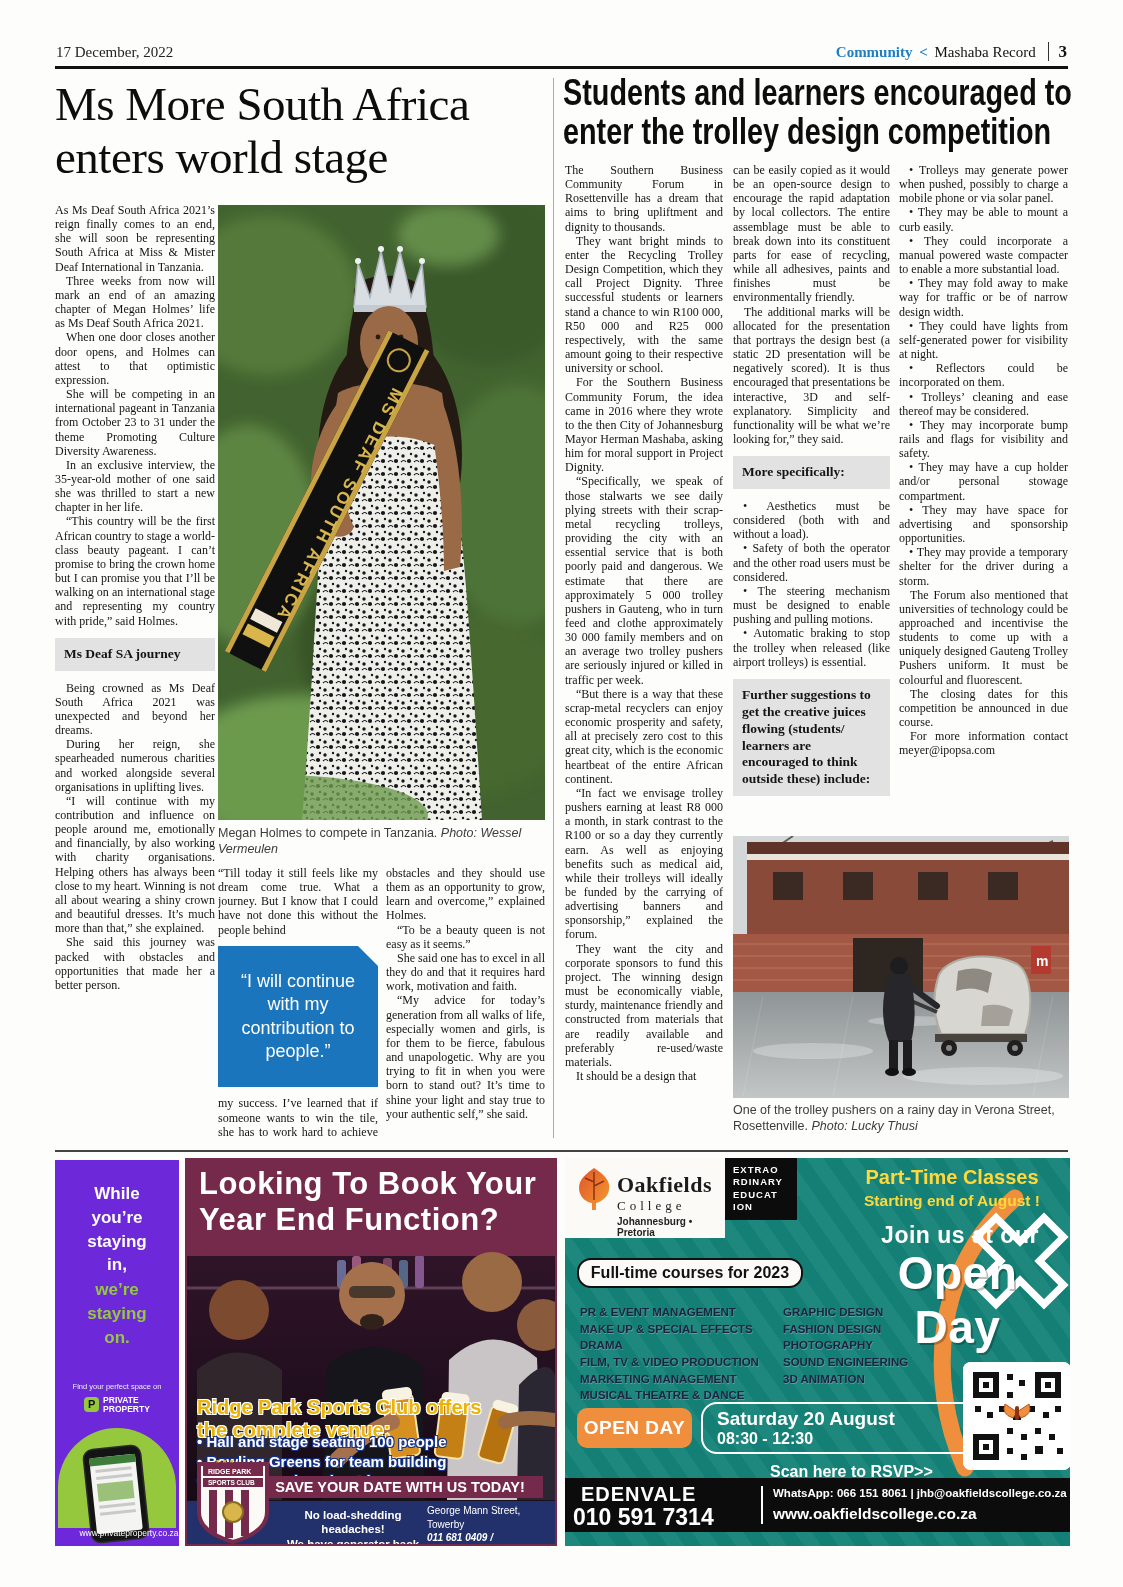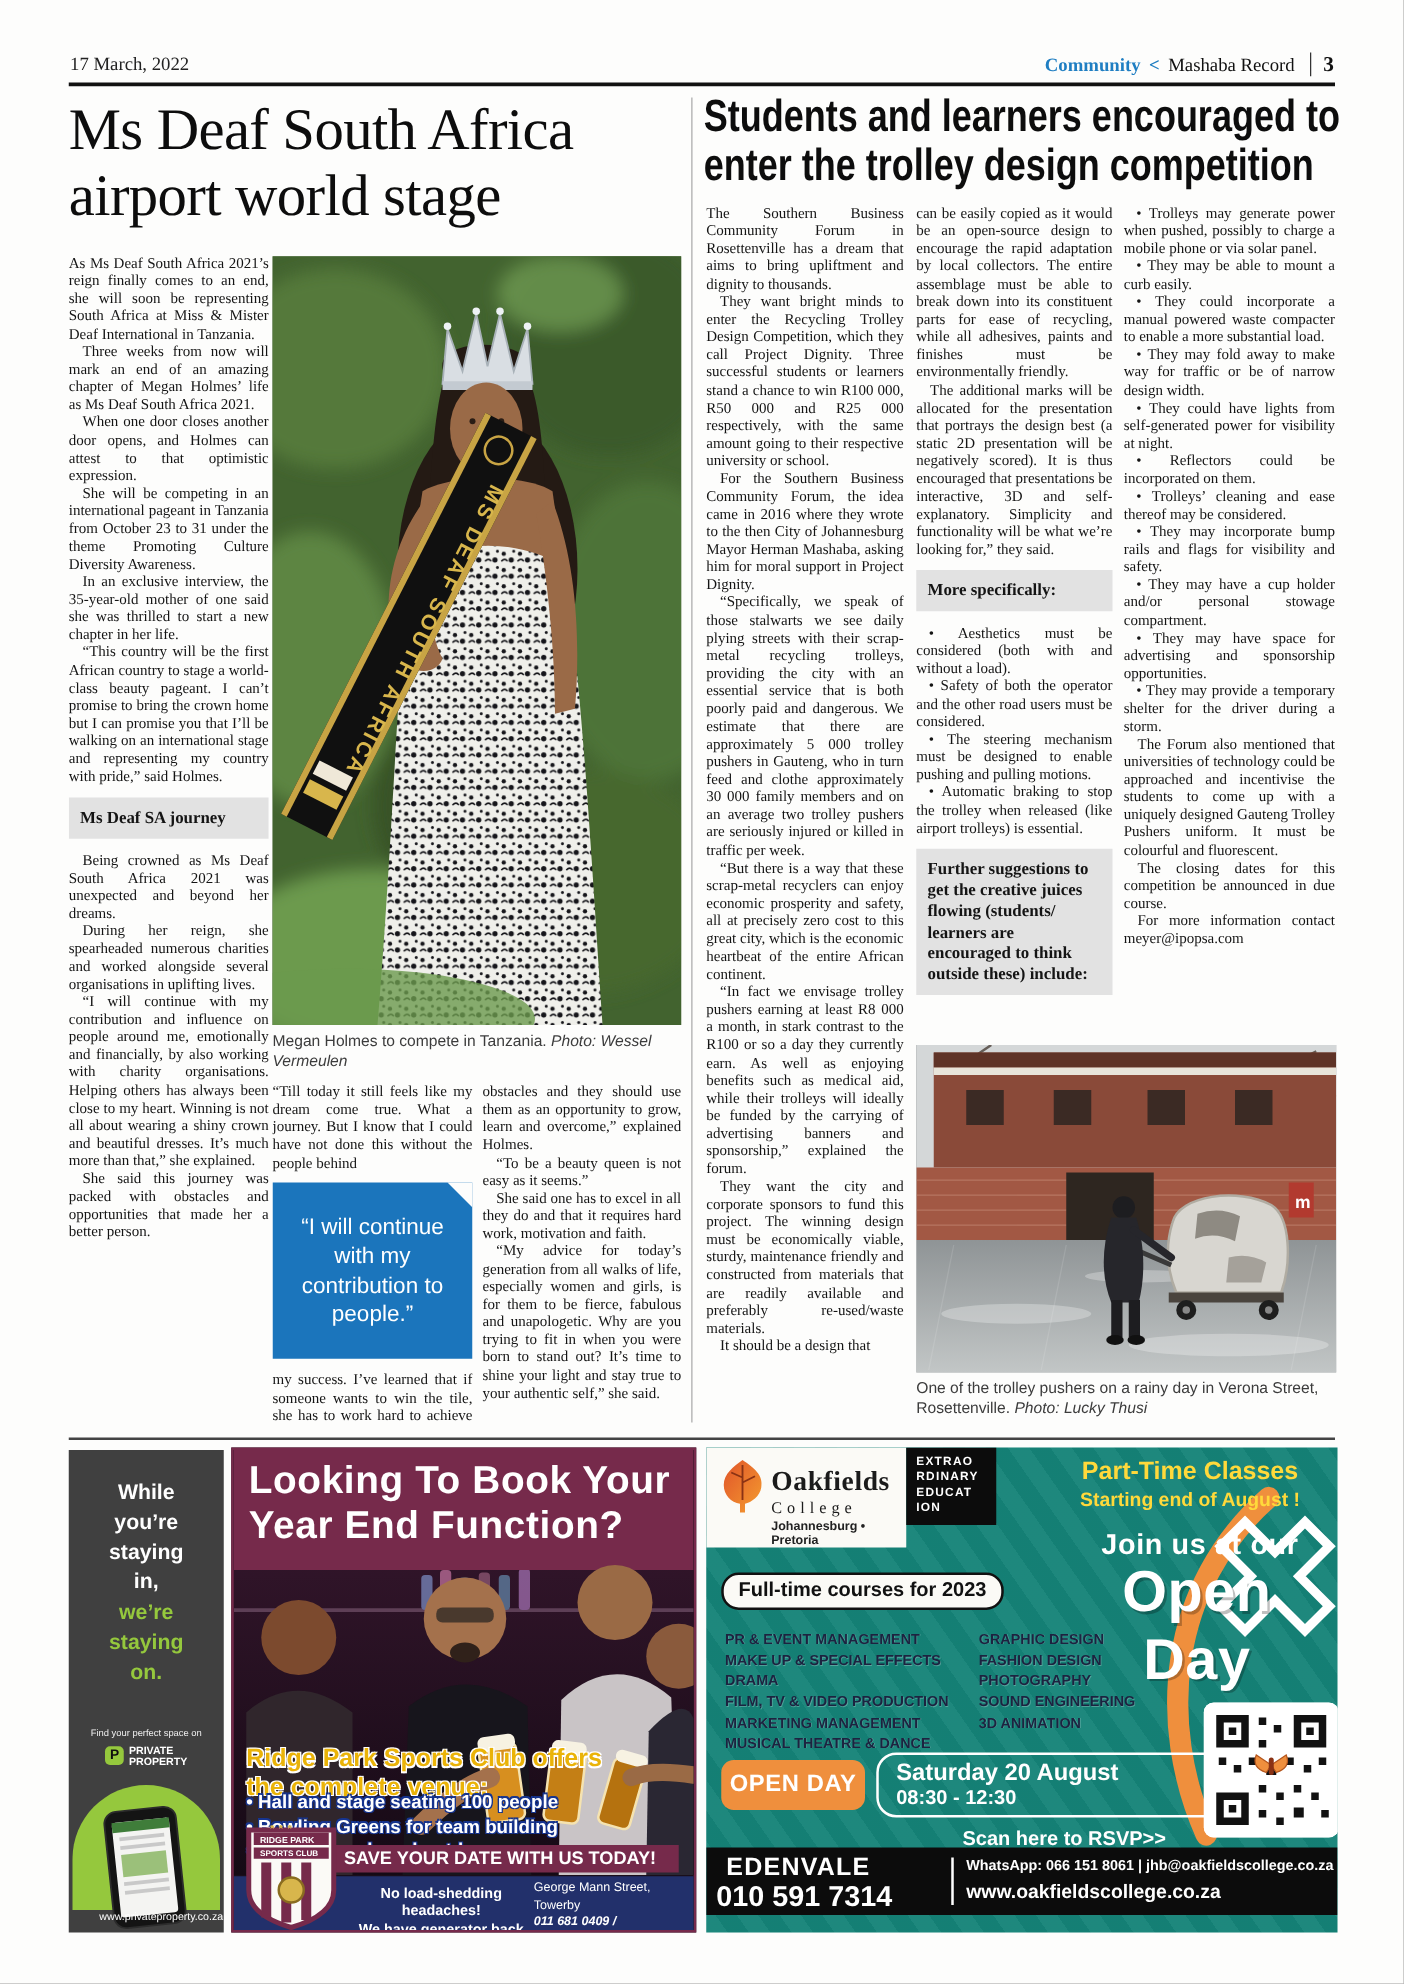--- a/index.html
+++ b/index.html
@@ -51,21 +51,21 @@
   .rcol1{left:565px;top:163px;width:158px;height:975px;overflow:hidden;}
   .rcol2{left:733px;top:163px;width:157px;}
   .rcol3{left:899px;top:163px;width:169px;height:672px;overflow:hidden;}
   .photo2{left:733px;top:836px;width:336px;height:262px;background:#9fa4a5;overflow:hidden;}
   .cap2{left:733px;top:1103px;width:336px;}
 
   
   .adsrule{left:55px;top:1150px;width:1013px;height:1.5px;background:#444;}
 
   
-  .ad-pp{left:55px;top:1160px;width:124px;height:386px;background:#404040;overflow:hidden;
+  .ad-pp{left:55px;top:1160px;width:124px;height:386px;background:#6d28d9;overflow:hidden;
          font-family:"Liberation Sans",sans-serif;}
   .pp-word{width:100%;text-align:center;font-weight:bold;font-size:17px;line-height:1.4;color:#fff;}
   .pp-green{color:#95c83d;}
   .pp-find{position:absolute;left:0;top:222px;width:100%;text-align:center;color:#eee;font-size:7.5px;}
   .pp-logo{position:absolute;left:0;top:236px;width:100%;display:flex;justify-content:center;
            align-items:center;gap:4px;}
   .pp-logo-sq{width:15px;height:15px;background:#95c83d;border-radius:4px;color:#0e0e0e;
               font-weight:bold;font-size:11px;text-align:center;line-height:15px;}
   .pp-logo-tx{color:#fff;font-weight:bold;font-size:8.5px;line-height:1.05;}
   .pp-dome{position:absolute;left:3px;top:268px;width:118px;height:100px;background:#95c83d;
@@ -144,30 +144,30 @@
   .oak-phone{position:absolute;left:8px;top:26px;font-weight:bold;font-size:23px;}
   .oak-vline{position:absolute;left:196px;top:8px;width:2px;height:38px;background:#fff;}
   .oak-wa{position:absolute;left:208px;top:9px;font-weight:bold;font-size:11.5px;}
   .oak-web{position:absolute;left:208px;top:27px;font-weight:bold;font-size:15.5px;}
 </style>
 </head>
 <body>
 
 <div class="page">
 
-  <div class="abs ph-date">17 March, 2022</div>
+  <div class="abs ph-date">17 December, 2022</div>
   <div class="abs ph-right">
     <span class="sec">Community</span>
     <span class="chev">&lt;</span>
     <span>Mashaba Record</span>
     <span class="pageno">3</span>
   </div>
   <div class="abs toprule"></div>
 
-  <h1 class="abs hl-left" style="margin:0;font-weight:normal;">Ms Deaf South Africa airport world stage</h1>
+  <h1 class="abs hl-left" style="margin:0;font-weight:normal;">Ms More South Africa enters world stage</h1>
 
   <div class="abs lcol1 serifcol">
     <div class="plist">
         <p>As Ms Deaf South Africa 2021’s reign finally comes to an end, she will soon be representing South Africa at Miss &amp; Mister Deaf International in Tanzania.</p>
         <p>Three weeks from now will mark an end of an amazing chapter of Megan Holmes’ life as Ms Deaf South Africa 2021.</p>
         <p>When one door closes another door opens, and Holmes can attest to that optimistic expression.</p>
         <p>She will be competing in an international pageant in Tanzania from October 23 to 31 under the theme Promoting Culture Diversity Awareness.</p>
         <p>In an exclusive interview, the 35-year-old mother of one said she was thrilled to start a new chapter in her life.</p>
         <p>“This country will be the first African country to stage a world-class beauty pageant. I can’t promise to bring the crown home but I can promise you that I’ll be walking on an international stage and representing my country with pride,” said Holmes.</p>
       </div>

